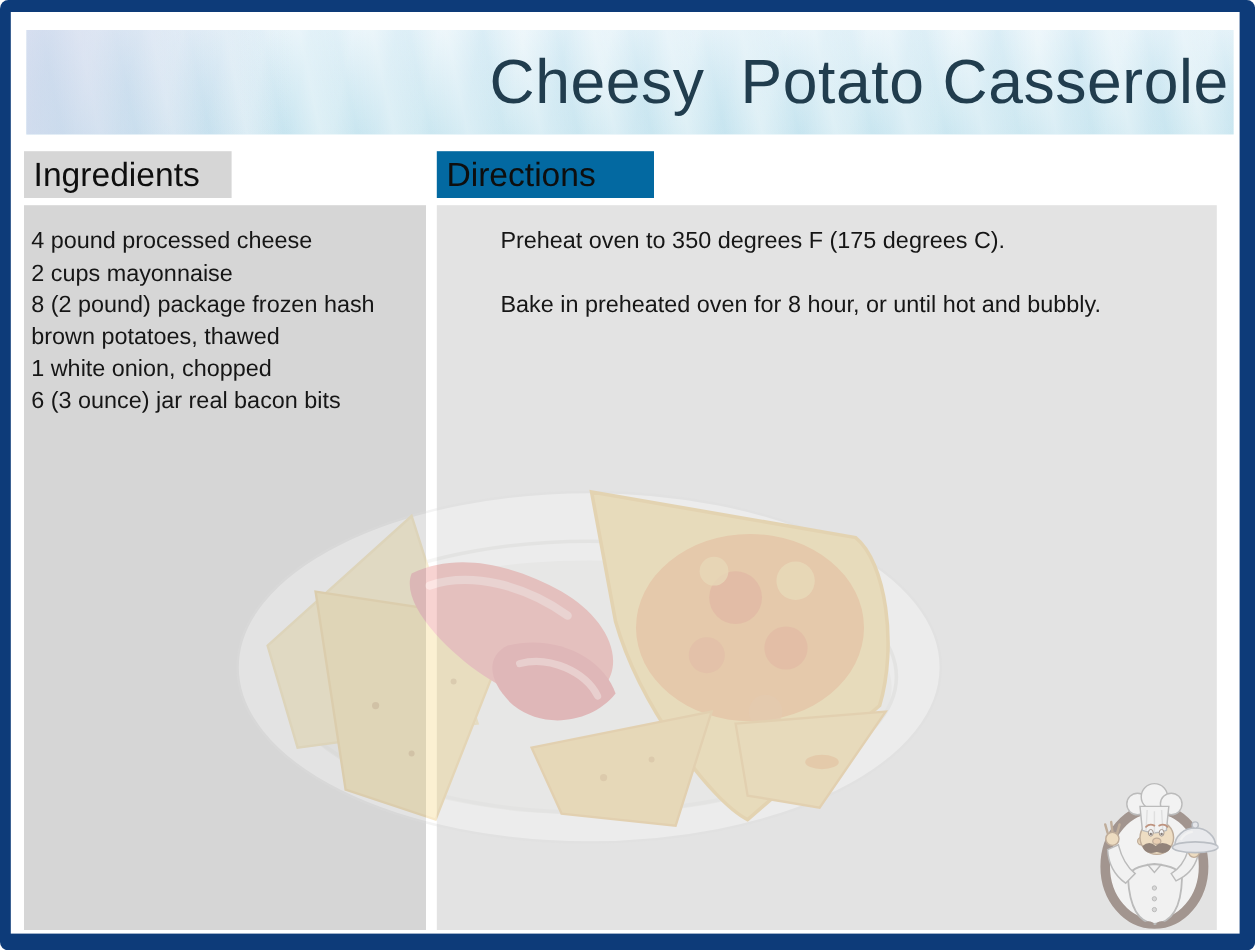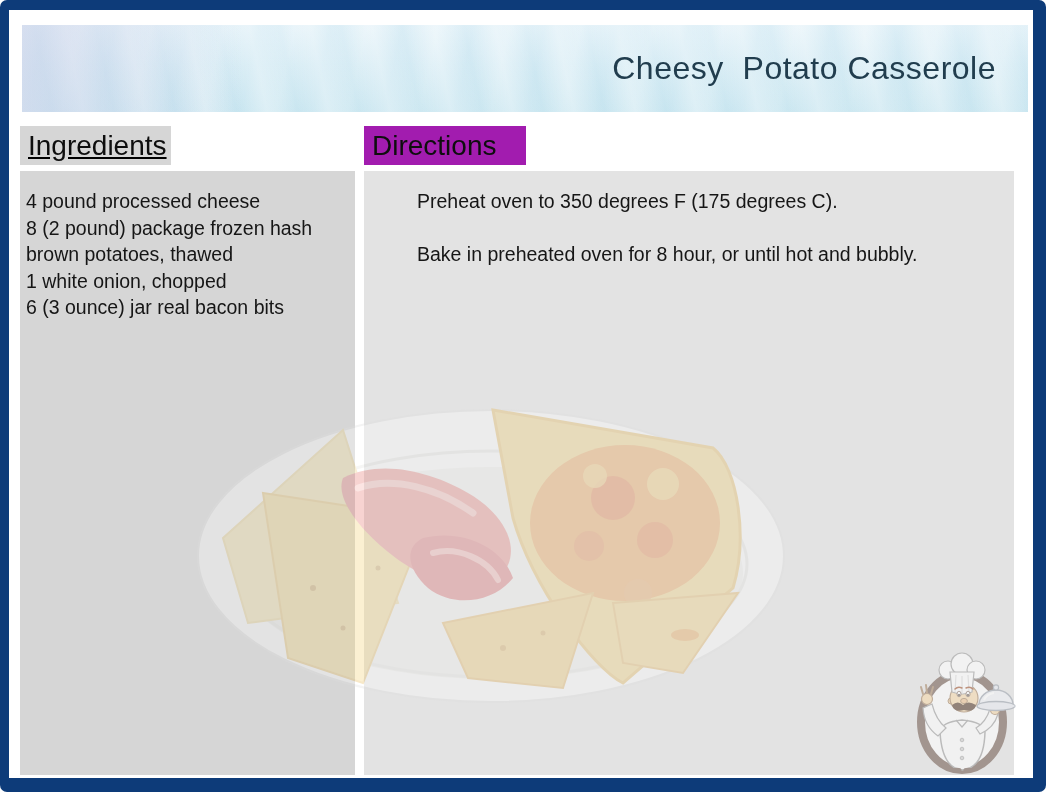--- a/index.html
+++ b/index.html
@@ -18,29 +18,29 @@
   .banner{
     position:absolute;left:22px;top:25px;width:1006px;height:87px;
     background:
       linear-gradient(90deg, rgba(202,206,232,0.55) 0%, rgba(202,206,232,0) 22%),
       repeating-linear-gradient(78deg, rgba(255,255,255,0.35) 0px, rgba(255,255,255,0) 30px, rgba(255,255,255,0.35) 60px),
       repeating-linear-gradient(-78deg, rgba(170,214,233,0.20) 0px, rgba(170,214,233,0) 35px, rgba(170,214,233,0.20) 70px),
       linear-gradient(180deg, #e6f3f9 0%, #d9edf5 45%, #cde8f1 100%);
     display:flex;align-items:center;justify-content:flex-end;
   }
   .title{
-    font-size:32px;font-weight:400;color:#213d4e;
-    padding-right:32px;white-space:pre;letter-spacing:0.5px;
+    font-size:52px;font-weight:400;color:#213d4e;
+    padding-right:4px;white-space:pre;letter-spacing:0.5px;
   }
   .head-block{
     position:absolute;top:126px;height:39px;background:#d6d6d6;
     display:flex;align-items:center;
   }
-  .head-block.ing{left:20px;width:151px;text-decoration:underline;}
-  .head-block.dir{left:364px;width:162px;background:#a21caf;}
+  .head-block.ing{left:20px;width:173px;}
+  .head-block.dir{left:364px;width:181px;background:#0369a1;}
   .head-text{
     font-size:28px;color:#0e0e0e;padding-left:8px;white-space:pre;
   }
   .col{position:absolute;top:171px;height:604px;}
   .col.left{left:20px;width:335px;background:#d6d6d6;}
   .col.right{left:364px;width:650px;background:#e3e3e3;}
   .ing-list{
     position:absolute;left:26px;top:188px;width:318px;
     font-size:19.5px;line-height:26.6px;color:#161616;z-index:3;
   }
@@ -67,20 +67,21 @@
     </div>
     <div class="head-block dir" style="left:355px;top:116px;">
       <span class="head-text">Directions</span>
     </div>
 
     <div class="col left" style="left:11px;top:161px;"></div>
     <div class="col right" style="left:355px;top:161px;"></div>
 
     <div class="ing-list" style="left:17px;top:178px;">
       <div>4 pound processed cheese</div>
+      <div>2 cups mayonnaise</div>
       <div>8 (2 pound) package frozen hash brown potatoes, thawed</div>
       <div>1 white onion, chopped</div>
       <div>6 (3 ounce) jar real bacon bits</div>
     </div>
 
     <div class="dir-text" style="left:361px;top:178px;margin-left:47px;">
       <p>Preheat oven to 350 degrees F (175 degrees C).</p>
       <p>Bake in preheated oven for 8 hour, or until hot and bubbly.</p>
     </div>
 

